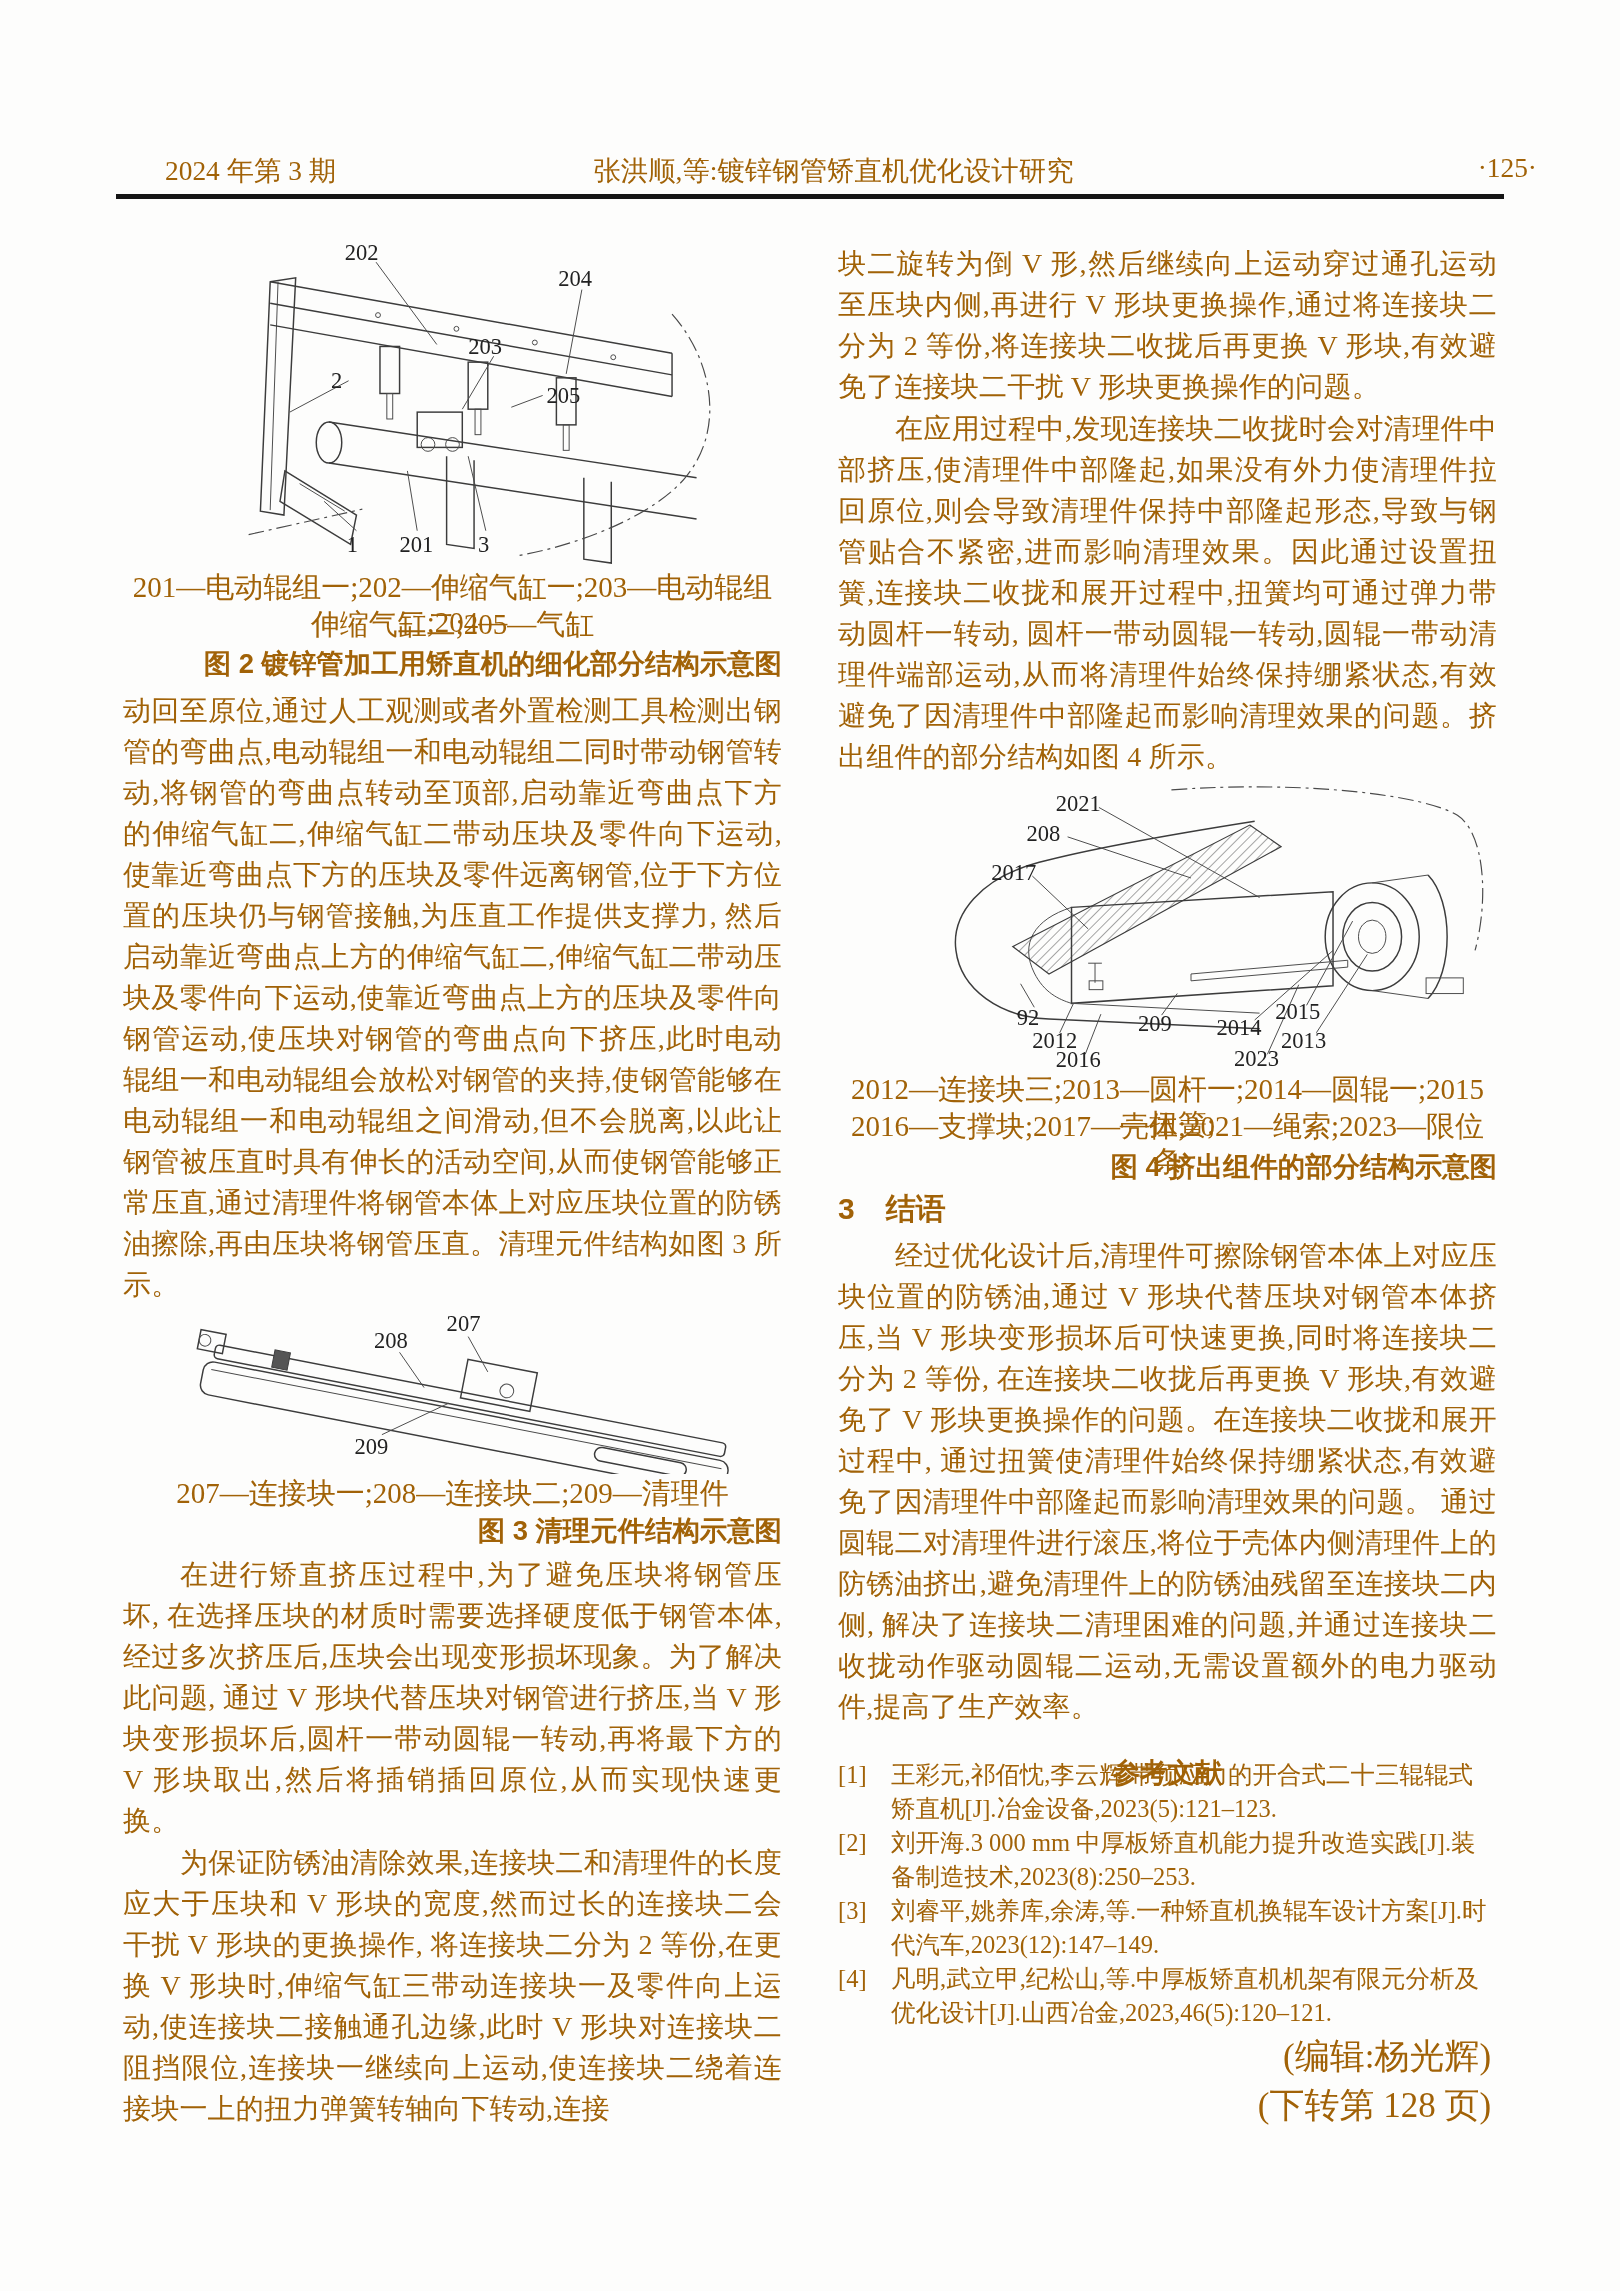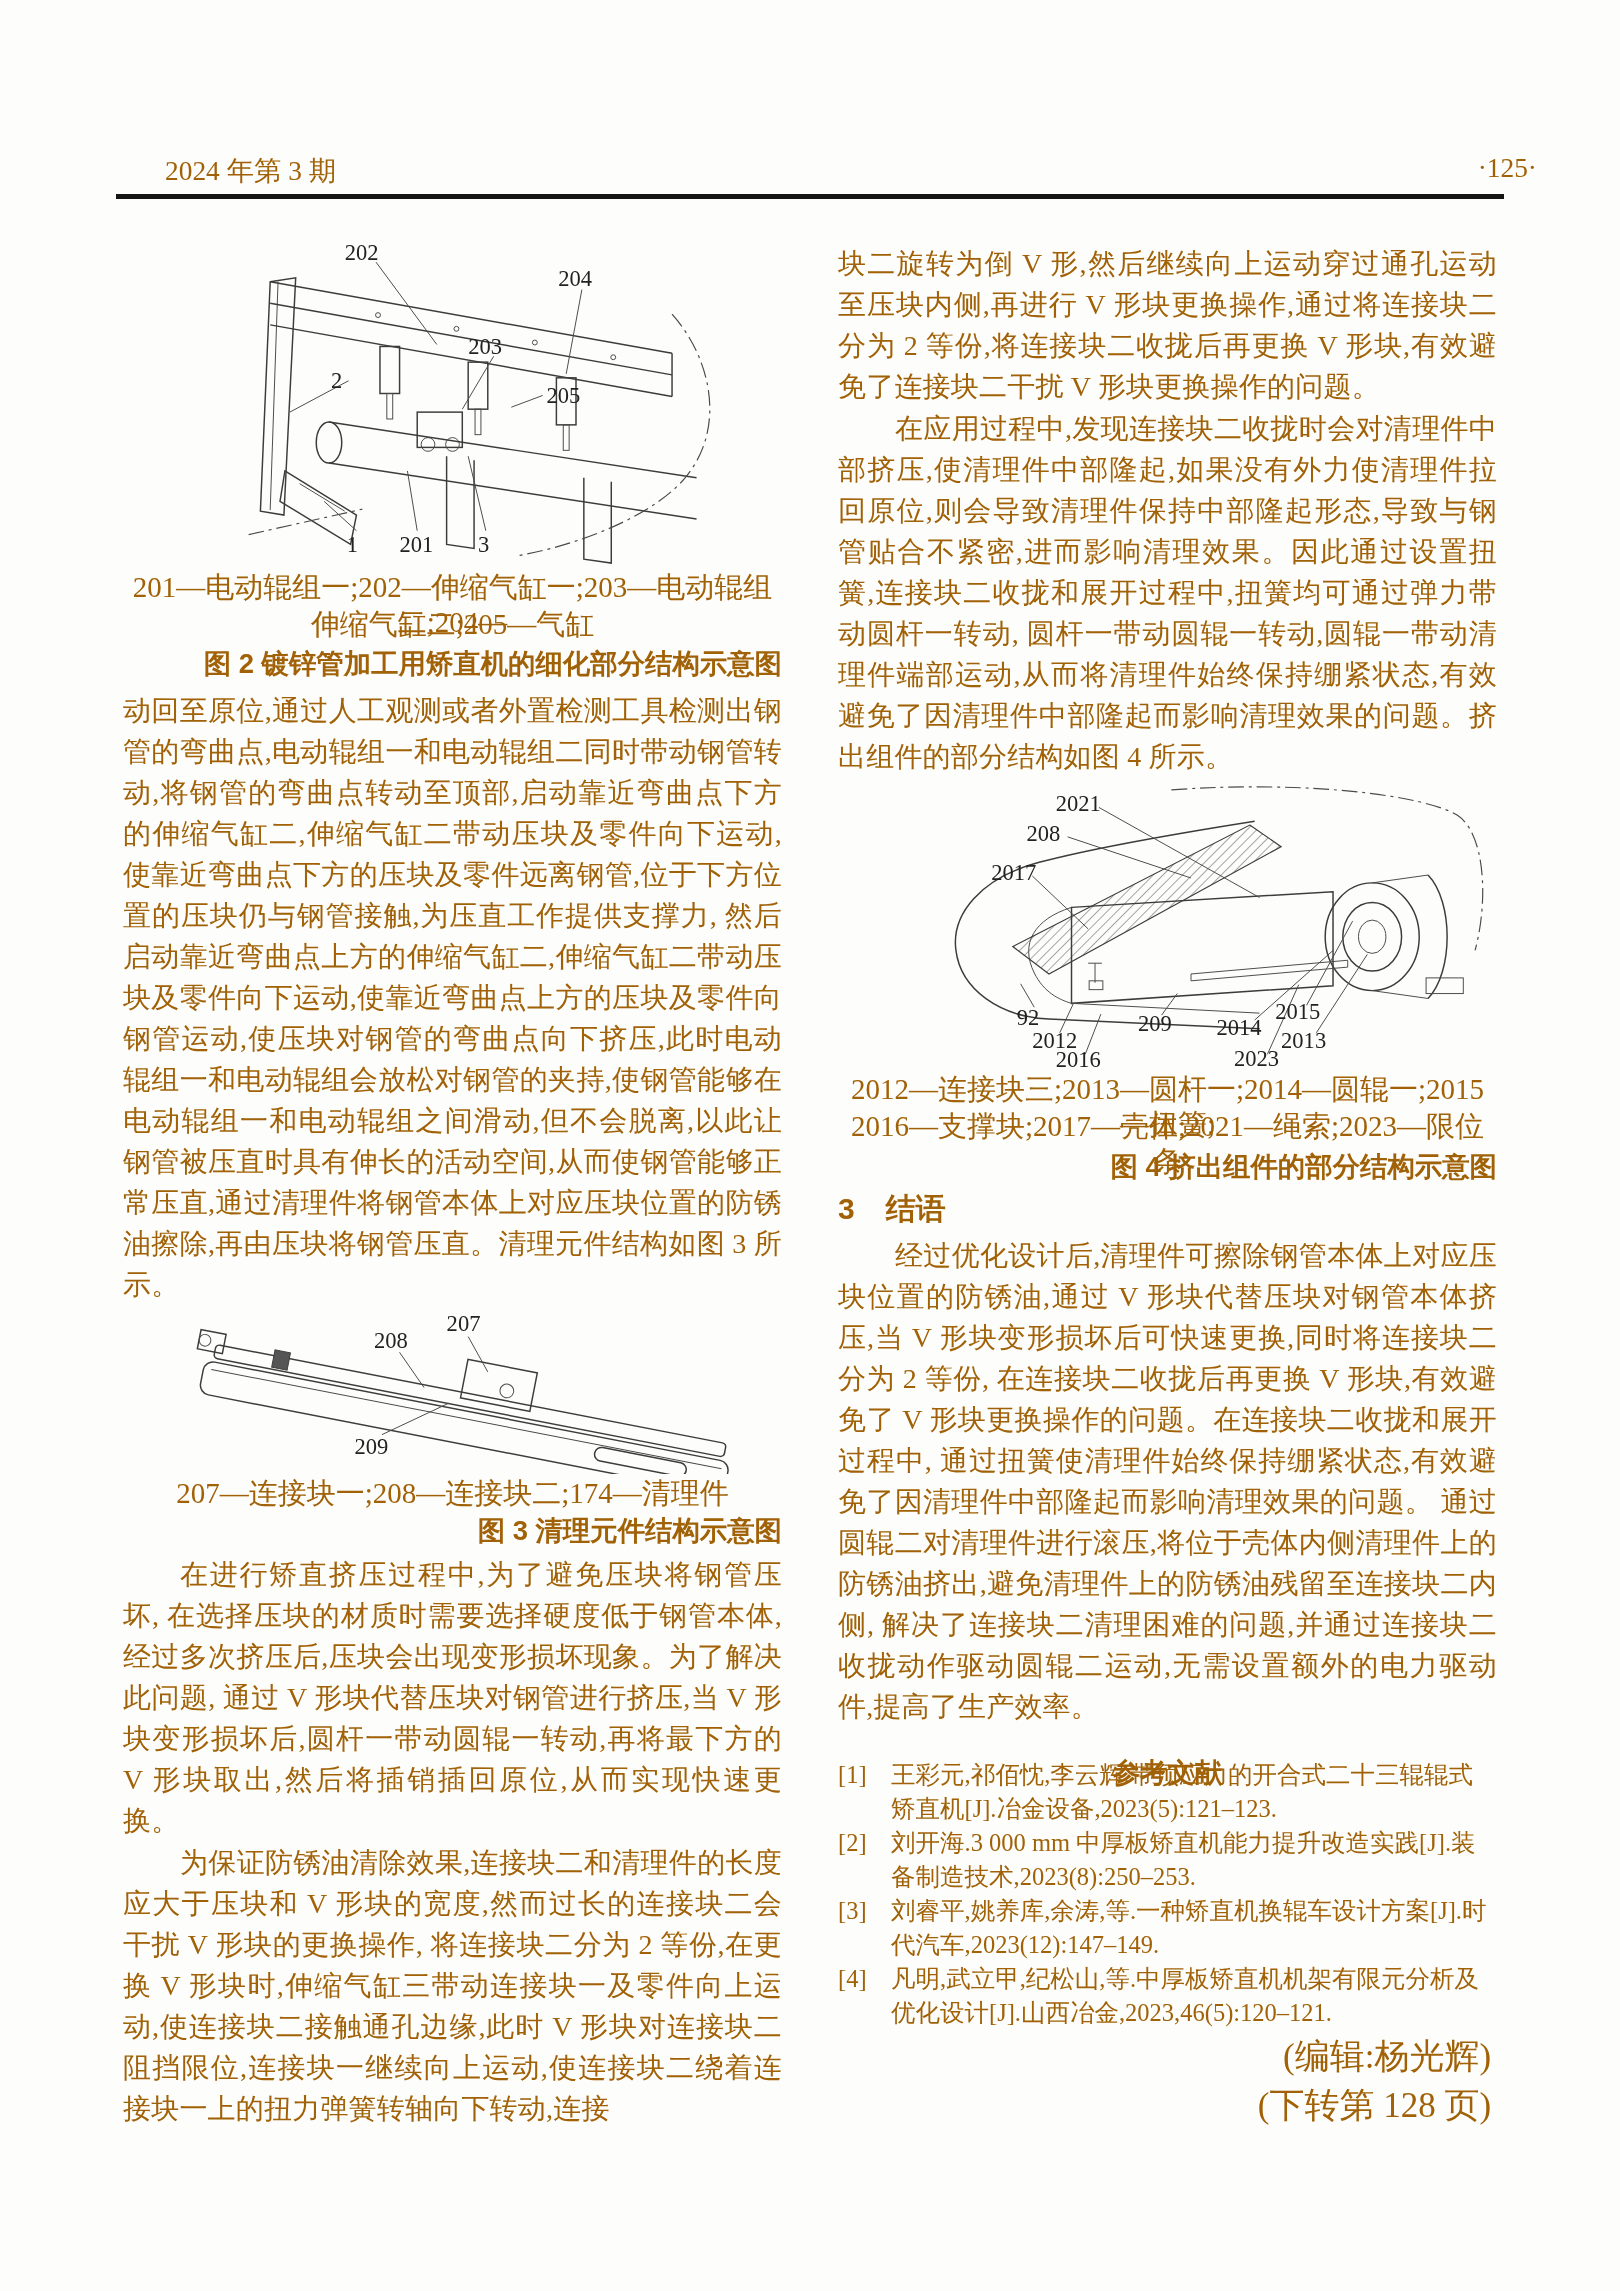--- a/index.html
+++ b/index.html
@@ -37,20 +37,21 @@
   svg .dashdot{fill:none;stroke:#4a4a4a;stroke-width:1.2;stroke-dasharray:16 5 3 5;}
   svg text{font-family:"Liberation Serif","DejaVu Serif",serif;font-size:23px;fill:#222;}
   svg .dark{fill:#555;stroke:#3c3c3c;stroke-width:1;}
 </style>
 </head>
 <body>
 
 <div class="page">
 
   <div class="hdr-left">2024 年第 3 期</div>
+  <div class="hdr-center">张洪顺,等:镀锌钢管矫直机优化设计研究</div>
   <div class="hdr-right">·125·</div>
   <div class="hdr-rule"></div>
 
   <div class="col col-left">
 
     <div class="blk figwrap" style="top:0;height:345px;">
       <svg width="659" height="345" viewBox="0 0 672 352">
 
         <path class="ln" d="M150,62 L176,58 L164,300 L140,296 Z"></path>
         <path class="thin" d="M158,62 L150,295"></path>
@@ -127,21 +128,21 @@
           <rect class="ln" x="400" y="28" width="95" height="14" rx="7"></rect>
         </g>
         <path class="thin" d="M352,26 L372,62"></path>
         <path class="thin" d="M282,42 L307,78"></path>
         <path class="thin" d="M264,126 L332,94"></path>
         <text x="330" y="20">207</text>
         <text x="256" y="38">208</text>
         <text x="236" y="146">209</text>
       </svg>
     </div>
-    <div class="blk figcap" style="top:1255px;">207—连接块一;208—连接块二;174—清理件</div>
+    <div class="blk figcap" style="top:1255px;">207—连接块一;208—连接块二;209—清理件</div>
     <div class="blk figtitle" style="top:1290px;">图 3  清理元件结构示意图</div>
 
     <div class="blk para indent" style="top:1333px;height:288px;">在进行矫直挤压过程中,为了避免压块将钢管压坏, 在选择压块的材质时需要选择硬度低于钢管本体,经过多次挤压后,压块会出现变形损坏现象。为了解决此问题, 通过 V 形块代替压块对钢管进行挤压,当 V 形块变形损坏后,圆杆一带动圆辊一转动,再将最下方的 V 形块取出,然后将插销插回原位,从而实现快速更换。</div>
     <div class="blk para indent" style="top:1621px;height:288px;">为保证防锈油清除效果,连接块二和清理件的长度应大于压块和 V 形块的宽度,然而过长的连接块二会干扰 V 形块的更换操作, 将连接块二分为 2 等份,在更换 V 形块时,伸缩气缸三带动连接块一及零件向上运动,使连接块二接触通孔边缘,此时 V 形块对连接块二阻挡限位,连接块一继续向上运动,使连接块二绕着连接块一上的扭力弹簧转轴向下转动,连接</div>
   </div>
 
   <div class="col col-right">
 
     <div class="blk para" style="top:7.8px;height:165px;">块二旋转为倒 V 形,然后继续向上运动穿过通孔运动至压块内侧,再进行 V 形块更换操作,通过将连接块二分为 2 等份,将连接块二收拢后再更换 V 形块,有效避免了连接块二干扰 V 形块更换操作的问题。</div>
     <div class="blk para indent" style="top:173px;height:370px;">在应用过程中,发现连接块二收拢时会对清理件中部挤压,使清理件中部隆起,如果没有外力使清理件拉回原位,则会导致清理件保持中部隆起形态,导致与钢管贴合不紧密,进而影响清理效果。因此通过设置扭簧,连接块二收拢和展开过程中,扭簧均可通过弹力带动圆杆一转动, 圆杆一带动圆辊一转动,圆辊一带动清理件端部运动,从而将清理件始终保持绷紧状态,有效避免了因清理件中部隆起而影响清理效果的问题。挤出组件的部分结构如图 4 所示。</div>

